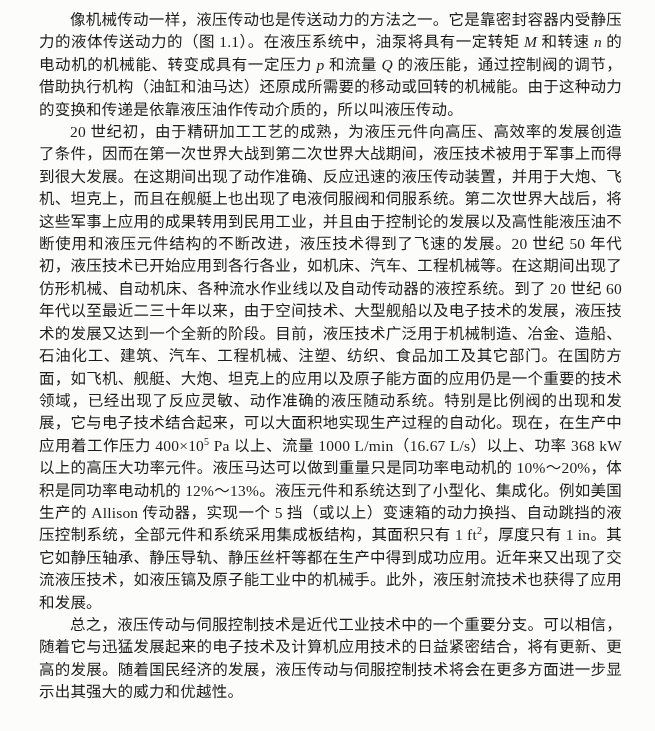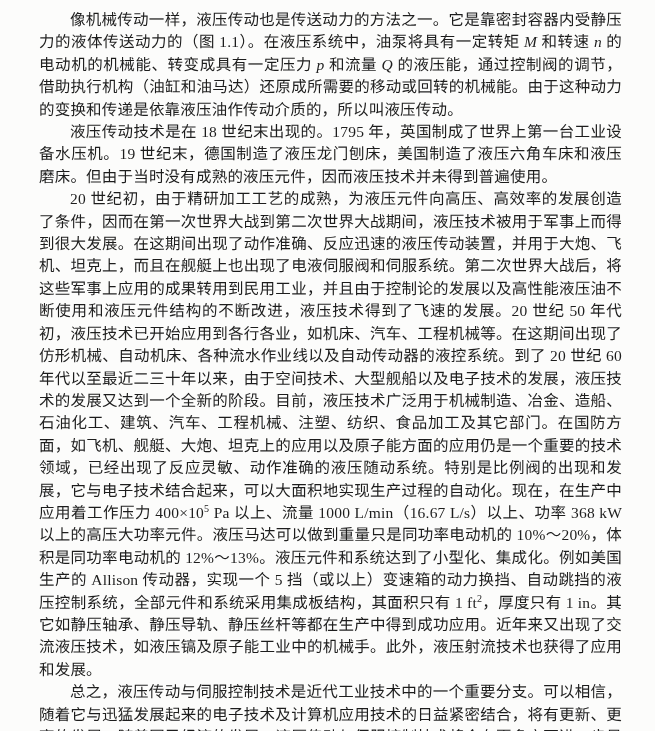--- a/index.html
+++ b/index.html
@@ -42,17 +42,16 @@
     line-height: 0;
     vertical-align: super;
   }
 </style>
 </head>
 <body style="background: rgb(252, 252, 251);">
 
 <div class="page" style="background: rgb(252, 252, 251);">
   <div class="text-block" style="color: rgb(29, 29, 29);">
       <p><span>像机械传动一样，液压传动也是传送动力的方法之一。它是靠密封容器内受静压力的液体传送动力的（图 1.1）。在液压系统中，油泵将具有一定转矩 </span><i>M</i><span> 和转速 </span><i>n</i><span> 的电动机的机械能、转变成具有一定压力 </span><i>p</i><span> 和流量 </span><i>Q</i><span> 的液压能，通过控制阀的调节，借助执行机构（油缸和油马达）还原成所需要的移动或回转的机械能。由于这种动力的变换和传递是依靠液压油作传动介质的，所以叫液压传动。</span></p>
-      <p><span>液压传动技术是在 18 世纪末出现的。1795 年，英国制成了世界上第一台工业设备水压机。19 世纪末，德国制造了液压龙门刨床，美国制造了液压六角车床和液压磨床。但由于当时没有成熟的液压元件，因而液压技术并未得到普遍使用。</span></p>
       <p><span>20 世纪初，由于精研加工工艺的成熟，为液压元件向高压、高效率的发展创造了条件，因而在第一次世界大战到第二次世界大战期间，液压技术被用于军事上而得到很大发展。在这期间出现了动作准确、反应迅速的液压传动装置，并用于大炮、飞机、坦克上，而且在舰艇上也出现了电液伺服阀和伺服系统。第二次世界大战后，将这些军事上应用的成果转用到民用工业，并且由于控制论的发展以及高性能液压油不断使用和液压元件结构的不断改进，液压技术得到了飞速的发展。20 世纪 50 年代初，液压技术已开始应用到各行各业，如机床、汽车、工程机械等。在这期间出现了仿形机械、自动机床、各种流水作业线以及自动传动器的液控系统。到了 20 世纪 60 年代以至最近二三十年以来，由于空间技术、大型舰船以及电子技术的发展，液压技术的发展又达到一个全新的阶段。目前，液压技术广泛用于机械制造、冶金、造船、石油化工、建筑、汽车、工程机械、注塑、纺织、食品加工及其它部门。在国防方面，如飞机、舰艇、大炮、坦克上的应用以及原子能方面的应用仍是一个重要的技术领域，已经出现了反应灵敏、动作准确的液压随动系统。特别是比例阀的出现和发展，它与电子技术结合起来，可以大面积地实现生产过程的自动化。现在，在生产中应用着工作压力 400×10</span><sup>5</sup><span> Pa 以上、流量 1000 L/min（16.67 L/s）以上、功率 368 kW 以上的高压大功率元件。液压马达可以做到重量只是同功率电动机的 10%～20%，体积是同功率电动机的 12%～13%。液压元件和系统达到了小型化、集成化。例如美国生产的 Allison 传动器，实现一个 5 挡（或以上）变速箱的动力换挡、自动跳挡的液压控制系统，全部元件和系统采用集成板结构，其面积只有 1 ft</span><sup>2</sup><span>，厚度只有 1 in。其它如静压轴承、静压导轨、静压丝杆等都在生产中得到成功应用。近年来又出现了交流液压技术，如液压镐及原子能工业中的机械手。此外，液压射流技术也获得了应用和发展。</span></p>
       <p><span>总之，液压传动与伺服控制技术是近代工业技术中的一个重要分支。可以相信，随着它与迅猛发展起来的电子技术及计算机应用技术的日益紧密结合，将有更新、更高的发展。随着国民经济的发展，液压传动与伺服控制技术将会在更多方面进一步显示出其强大的威力和优越性。</span></p>
     </div>
 </div>
 
 </body></html>

